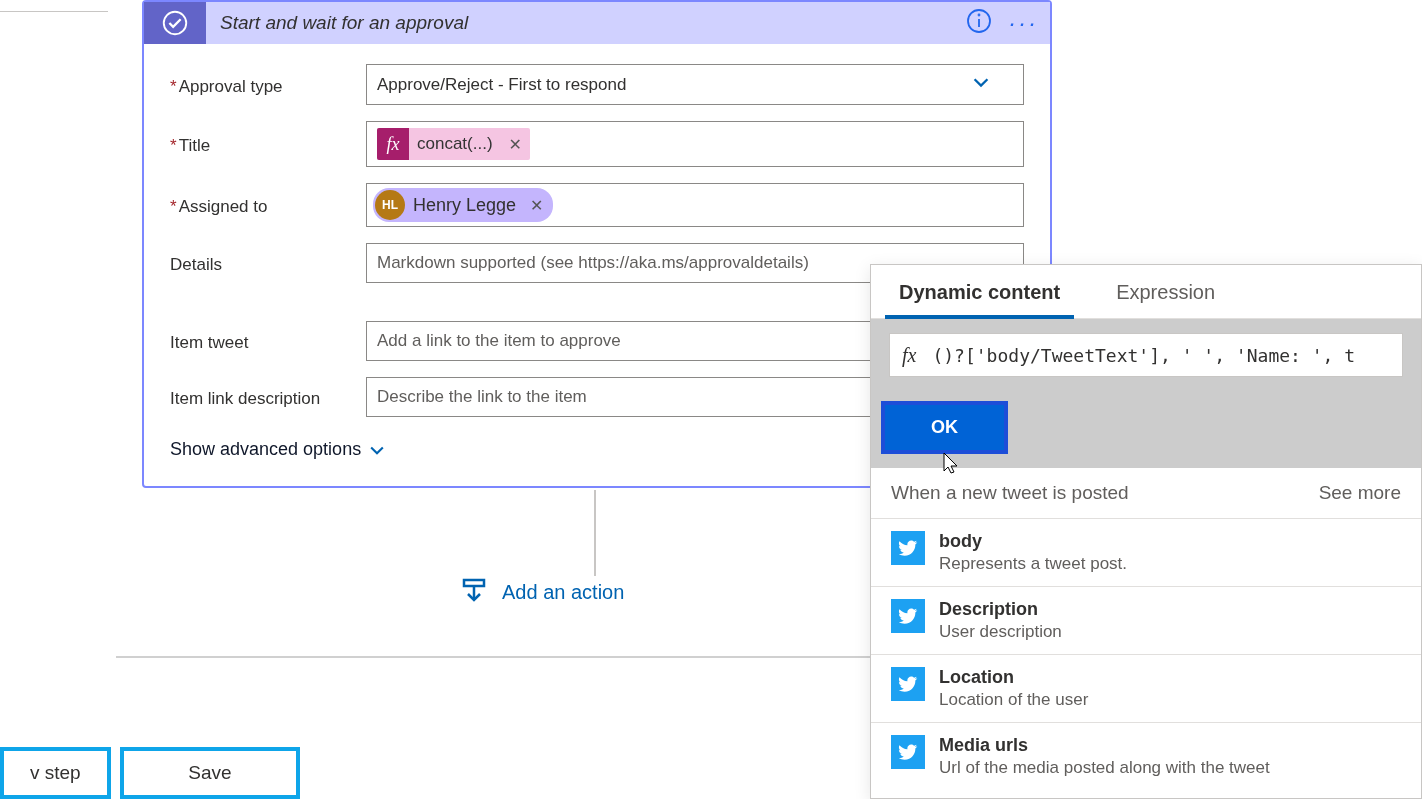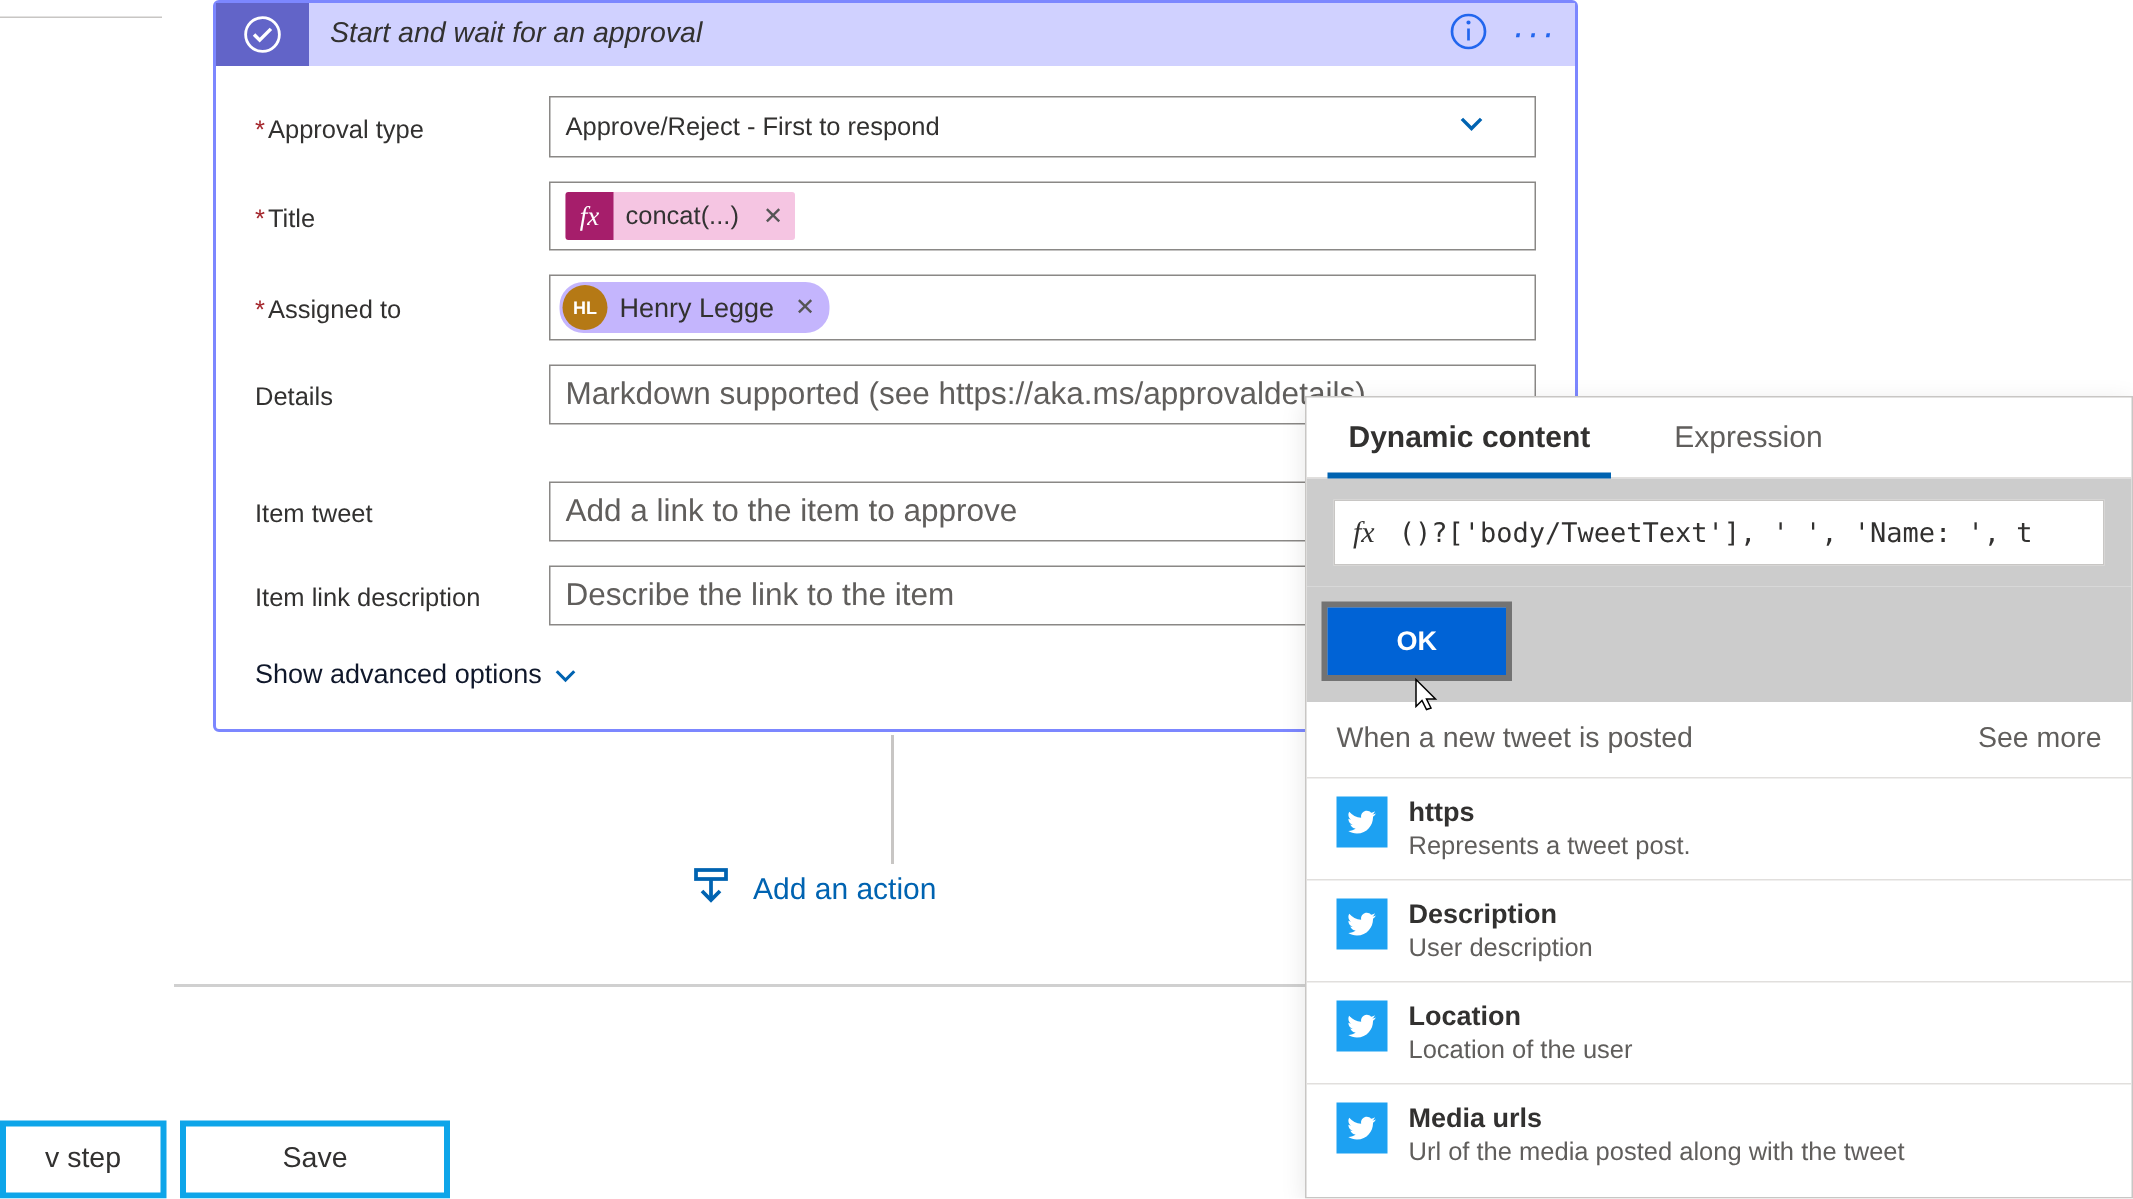--- a/index.html
+++ b/index.html
@@ -51,21 +51,21 @@
     display: flex;
     align-items: center;
     padding: 6px 10px;
     font-size: 17px;
     background: #fff;
     position: relative;
   }
   .form-field.select { justify-content: space-between; padding-right: 31px; }
   .form-field .chev-down svg { width: 22px; height: 22px; stroke: #0063b1; fill: none; stroke-width: 2.5; }
   .form-field input.plain {
-    border: none; outline: none; font-size: 21px; width: 100%;
+    border: none; outline: none; font-size: 17px; width: 100%;
     color: #0f766e;
   }
   .form-field input.plain::placeholder { color: #605e5c; }
 
   .token {
     display: inline-flex; align-items: center;
     border-radius: 2px;
     height: 32px;
   }
   .token.fx {
@@ -181,21 +181,21 @@
   .expr-box {
     background: #fff;
     border: 1px solid #c8c6c4;
     display: flex; align-items: center;
     height: 44px; padding: 0 12px;
   }
   .expr-box .fx { font-family: "Times New Roman", serif; font-style: italic; font-size: 20px; margin-right: 16px; }
   .expr-box .expr { font-family: Consolas, monospace; font-size: 18px; color: #323130; white-space: nowrap; overflow: hidden; }
 
   .ok-wrap { background: #cccccc; padding: 10px 10px 14px; }
-  .ok-outer { display: inline-block; border: 4px solid #737373; }
+  .ok-outer { display: inline-block; border: 4px solid #1d4ed8; }
   .ok-btn {
     background: #0063d6; color: #fff; font-weight: 600;
     font-size: 18px; padding: 12px 46px; border: none;
     cursor: pointer;
   }
   .cursor-ov {
     position: absolute; left: 67px; top: 186px;
     width: 22px; height: 26px; pointer-events: none;
   }
 
@@ -360,21 +360,21 @@
       <span style="color:#605e5c;">See more</span>
     </div>
 
     <div class="dc-item">
       <span class="dc-icon">
           <svg viewBox="0 0 24 24">
             <path d="M22 5.8c-.8.4-1.6.6-2.5.7.9-.5 1.6-1.4 1.9-2.4-.8.5-1.8.9-2.8 1.1C17.8 4.3 16.7 3.8 15.5 3.8c-2.3 0-4.2 1.9-4.2 4.2 0 .3 0 .6.1.9C7.9 8.7 4.8 7 2.7 4.5c-.4.6-.6 1.4-.6 2.2 0 1.5.7 2.8 1.9 3.5-.7 0-1.4-.2-1.9-.5v.1c0 2 1.4 3.7 3.3 4.1-.3.1-.7.1-1.1.1-.3 0-.5 0-.8-.1.5 1.7 2.1 2.9 3.9 2.9-1.4 1.1-3.2 1.8-5.2 1.8H2c1.8 1.2 4 1.8 6.3 1.8 7.5 0 11.7-6.3 11.7-11.7v-.5c.8-.6 1.5-1.3 2-2.2z"></path>
           </svg>
         </span>
       <div>
-        <div class="t">https</div>
+        <div class="t">body</div>
         <div class="d">Represents a tweet post.</div>
       </div>
     </div>
     <div class="dc-item">
       <span class="dc-icon">
           <svg viewBox="0 0 24 24">
             <path d="M22 5.8c-.8.4-1.6.6-2.5.7.9-.5 1.6-1.4 1.9-2.4-.8.5-1.8.9-2.8 1.1C17.8 4.3 16.7 3.8 15.5 3.8c-2.3 0-4.2 1.9-4.2 4.2 0 .3 0 .6.1.9C7.9 8.7 4.8 7 2.7 4.5c-.4.6-.6 1.4-.6 2.2 0 1.5.7 2.8 1.9 3.5-.7 0-1.4-.2-1.9-.5v.1c0 2 1.4 3.7 3.3 4.1-.3.1-.7.1-1.1.1-.3 0-.5 0-.8-.1.5 1.7 2.1 2.9 3.9 2.9-1.4 1.1-3.2 1.8-5.2 1.8H2c1.8 1.2 4 1.8 6.3 1.8 7.5 0 11.7-6.3 11.7-11.7v-.5c.8-.6 1.5-1.3 2-2.2z"></path>
           </svg>
         </span>
       <div>

